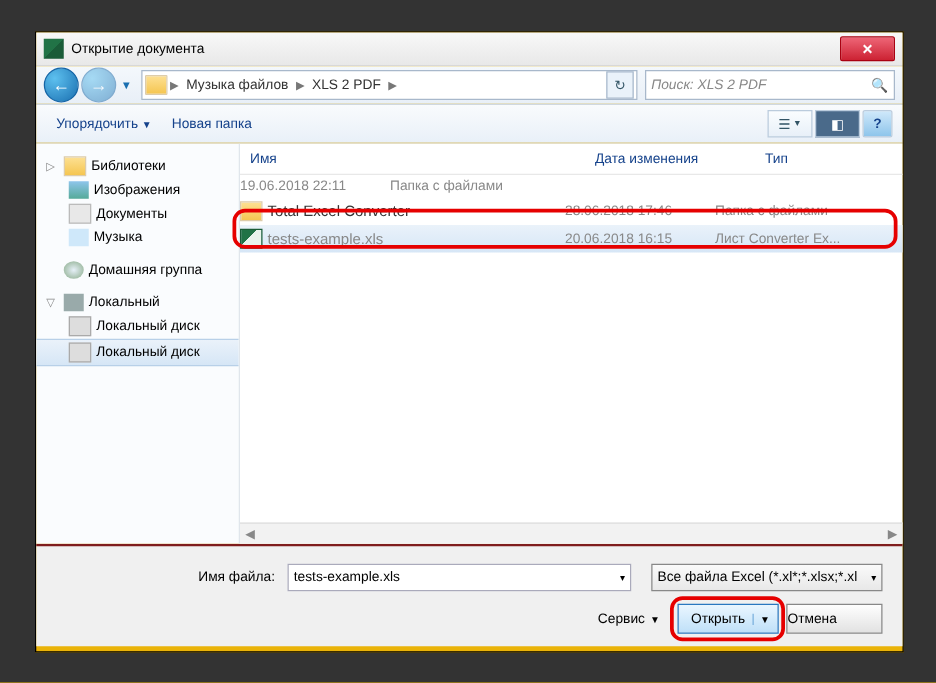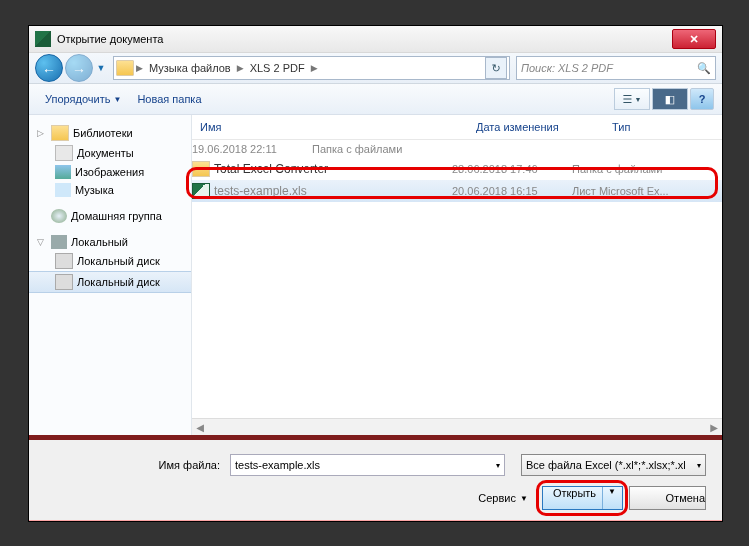--- a/index.html
+++ b/index.html
@@ -1,16 +1,16 @@
 <!DOCTYPE html>
 <html><head>
 <meta charset="utf-8">
 <style>
 body{margin:0;background:#333;font-family:Tahoma,Segoe UI,sans-serif;font-size:11px;color:#000;width:749px;height:546px;position:relative}
-.dialog{position:absolute;left:28px;top:25px;width:693px;height:495px;background:#fca5a5;border:1px solid #000}
+.dialog{position:absolute;left:28px;top:25px;width:693px;height:495px;background:#eab308;border:1px solid #000}
 .titlebar{display:flex;align-items:center;height:26px;background:linear-gradient(#f8f8f8,#e8e8e8);border-bottom:1px solid #d8d8d8;padding:0 6px}
 .app-icon{width:16px;height:16px;background:linear-gradient(135deg,#217346 50%,#1a5c38 50%);margin-right:6px}
 .close-btn{margin-left:auto;width:42px;height:18px;background:linear-gradient(#e67,#c23);border:1px solid #a01;border-radius:2px;display:flex;align-items:center;justify-content:center;color:#fff;font-weight:bold;font-size:11px}
 .navbar{display:flex;align-items:center;height:30px;background:linear-gradient(#f4f8fc,#e8eff7);border-bottom:1px solid #d0d8e0;padding:0 6px;gap:2px}
 .nav-btn{width:26px;height:26px;border-radius:50%;background:radial-gradient(circle at 30% 30%,#5dc0ef,#1a6fb0);border:1px solid #1565a5;display:flex;align-items:center;justify-content:center;color:#fff;font-size:14px}
 .nav-btn.fwd{opacity:0.5}
 .nav-drop{width:12px;color:#1a6fb0;font-size:9px;text-align:center}
 .breadcrumb{flex:1;display:flex;align-items:center;height:22px;background:#fff;border:1px solid #a8b8cb;margin:0 4px;padding:0 2px;gap:2px}
 .bc-icon{width:16px;height:14px;background:linear-gradient(#fde092,#f5c651);border:1px solid #dca;border-radius:1px}
 .bc-sep{font-size:9px;color:#777}
@@ -53,32 +53,32 @@
 .fl-row .col-name{display:flex;align-items:center;gap:4px;font-size:12px}
 .fl-row .col-date,.fl-row .col-type{color:#888}
 .fi-icon{width:16px;height:14px}
 .fi-icon.folder{background:linear-gradient(#fde092,#f5c651);border:1px solid #dca}
 .fi-icon.xls{background:linear-gradient(135deg,#217346 40%,#e8f4ec 40%);border:1px solid #1a5c38}
 .sel-row{background:linear-gradient(#eaf2fa,#d6e6f6);color:#888}
 .highlight{position:absolute;border:3px solid #e60000;border-radius:10px;pointer-events:none}
 .scroll-h{position:absolute;bottom:0;left:0;right:0;height:16px;background:#f2f2f2;border-top:1px solid #ddd;display:flex;align-items:center}
 .scroll-h .track{flex:1;margin:0 16px}
 .scroll-h .ar{width:16px;text-align:center;color:#888;font-size:10px}
-.bottom{padding:14px 16px 10px;background:#f0f0f0;border-top:5px solid #7f1d1d}
+.bottom{padding:14px 16px 10px;background:#f0f0f0;border-top:2px solid #7f1d1d}
 .form-row{display:flex;align-items:center;margin-bottom:10px;gap:6px}
 .label{width:175px;text-align:right;padding-right:4px}
 .fname-combo{width:265px;height:20px;background:#fff;border:1px solid #aab;display:flex;align-items:center;padding:0 4px}
 .fname-combo .dd{margin-left:auto;font-size:8px}
 .filter-combo{width:175px;height:20px;background:linear-gradient(#fafafa,#e8e8e8);border:1px solid #888;display:flex;align-items:center;padding:0 4px;margin-left:auto}
 .filter-combo .dd{margin-left:auto;font-size:8px}
 .btn-row{display:flex;align-items:center;justify-content:flex-end;gap:6px}
 .text-btn{padding:3px 8px;display:flex;align-items:center;gap:4px}
 .text-btn .dd{font-size:8px}
-.main-btn{width:75px;height:22px;background:linear-gradient(#fefefe,#e2e2e2);border:1px solid #888;display:flex;align-items:center;justify-content:flex-end}
-.open-btn{background:linear-gradient(#eaf6ff,#bfe0f8);border:1px solid #2a78c0;display:flex;padding:0 6px 0 10px;height:22px;gap:6px}
+.main-btn{width:75px;height:22px;background:linear-gradient(#fefefe,#e2e2e2);border:1px solid #888;display:flex;align-items:center;justify-content:flex-start}
+.open-btn{background:linear-gradient(#eaf6ff,#bfe0f8);border:1px solid #2a78c0;display:flex;align-items:center;padding:0 6px 0 10px;height:22px;gap:6px}
 .open-btn .split{border-left:1px solid #7ab0dd;padding-left:5px;font-size:8px}
 </style>
 </head>
 <body>
 
 <div class="dialog">
   <div class="titlebar">
     <div class="app-icon"></div>
     <span>Открытие документа</span>
     <div class="close-btn">✕</div>
@@ -120,26 +120,26 @@
 
   <div class="main">
     <div class="sidebar">
       <div class="tree-group">
         <div class="tree-item header">
             <span class="chev">▷</span>
             <div class="ti-icon lib"></div>
             <span>Библиотеки</span>
           </div>
         <div class="tree-item child">
+            <div class="ti-icon img"></div>
+            <span>Изображения</span>
+          </div>
+        <div class="tree-item child">
             <div class="ti-icon doc"></div>
             <span>Документы</span>
-          </div>
-        <div class="tree-item child">
-            <div class="ti-icon img"></div>
-            <span>Изображения</span>
           </div>
         <div class="tree-item child">
             <div class="ti-icon mus"></div>
             <span>Музыка</span>
           </div>
       </div>
       <div class="tree-group">
         <div class="tree-item">
             <span class="chev"></span>
             <div class="ti-icon grp"></div>
@@ -180,21 +180,21 @@
           </div>
           <div class="col-date">28.06.2018 17:46</div>
           <div class="col-type">Папка с файлами</div>
         </div>
       <div class="fl-row sel-row">
           <div class="col-name">
             <div class="fi-icon xls"></div>
             <span>tests-example.xls</span>
           </div>
           <div class="col-date">20.06.2018 16:15</div>
-          <div class="col-type">Лист Microsoft Ex...</div>
+          <div class="col-type">Лист Converter Ex...</div>
         </div>
 
       <div class="highlight" style="left:-6px;top:52px;width:526px;height:26px"></div>
 
       <div class="scroll-h">
         <div class="ar">◀</div>
         <div class="track"></div>
         <div class="ar">▶</div>
       </div>
     </div>

